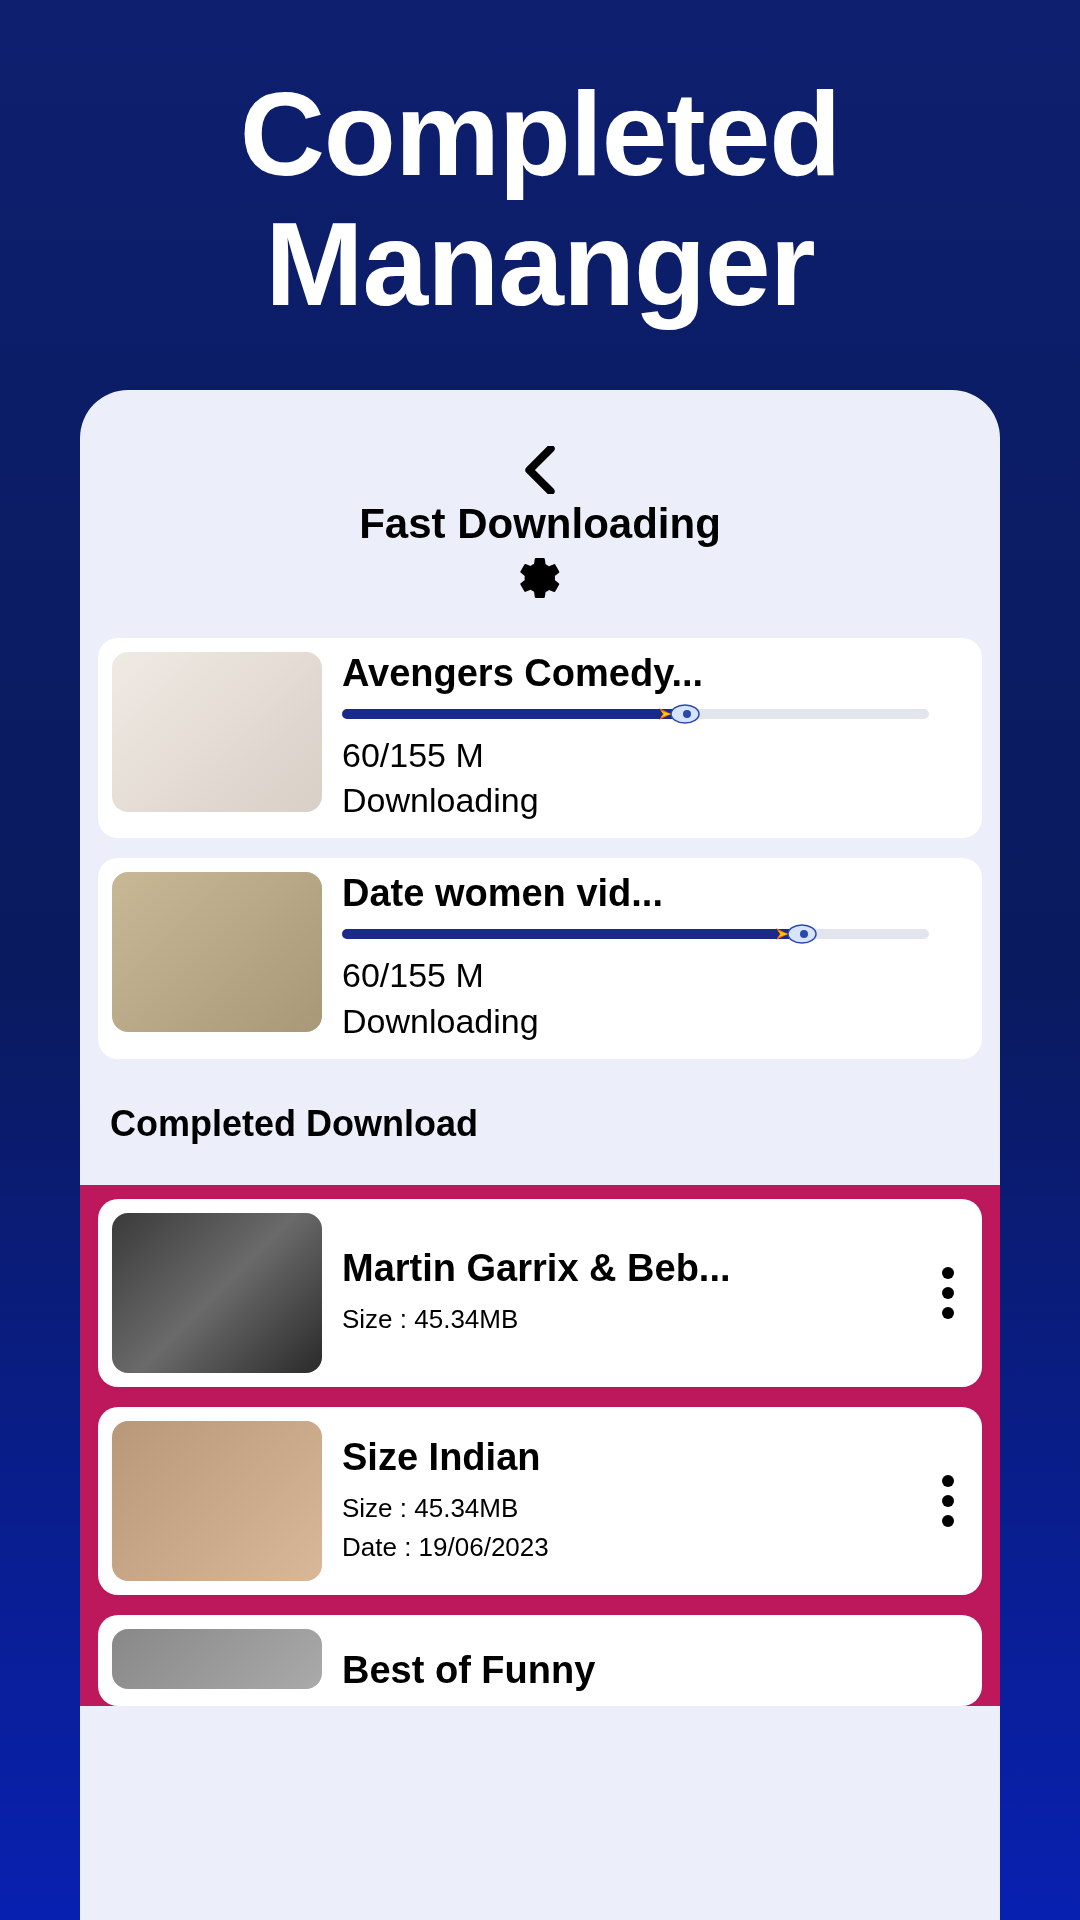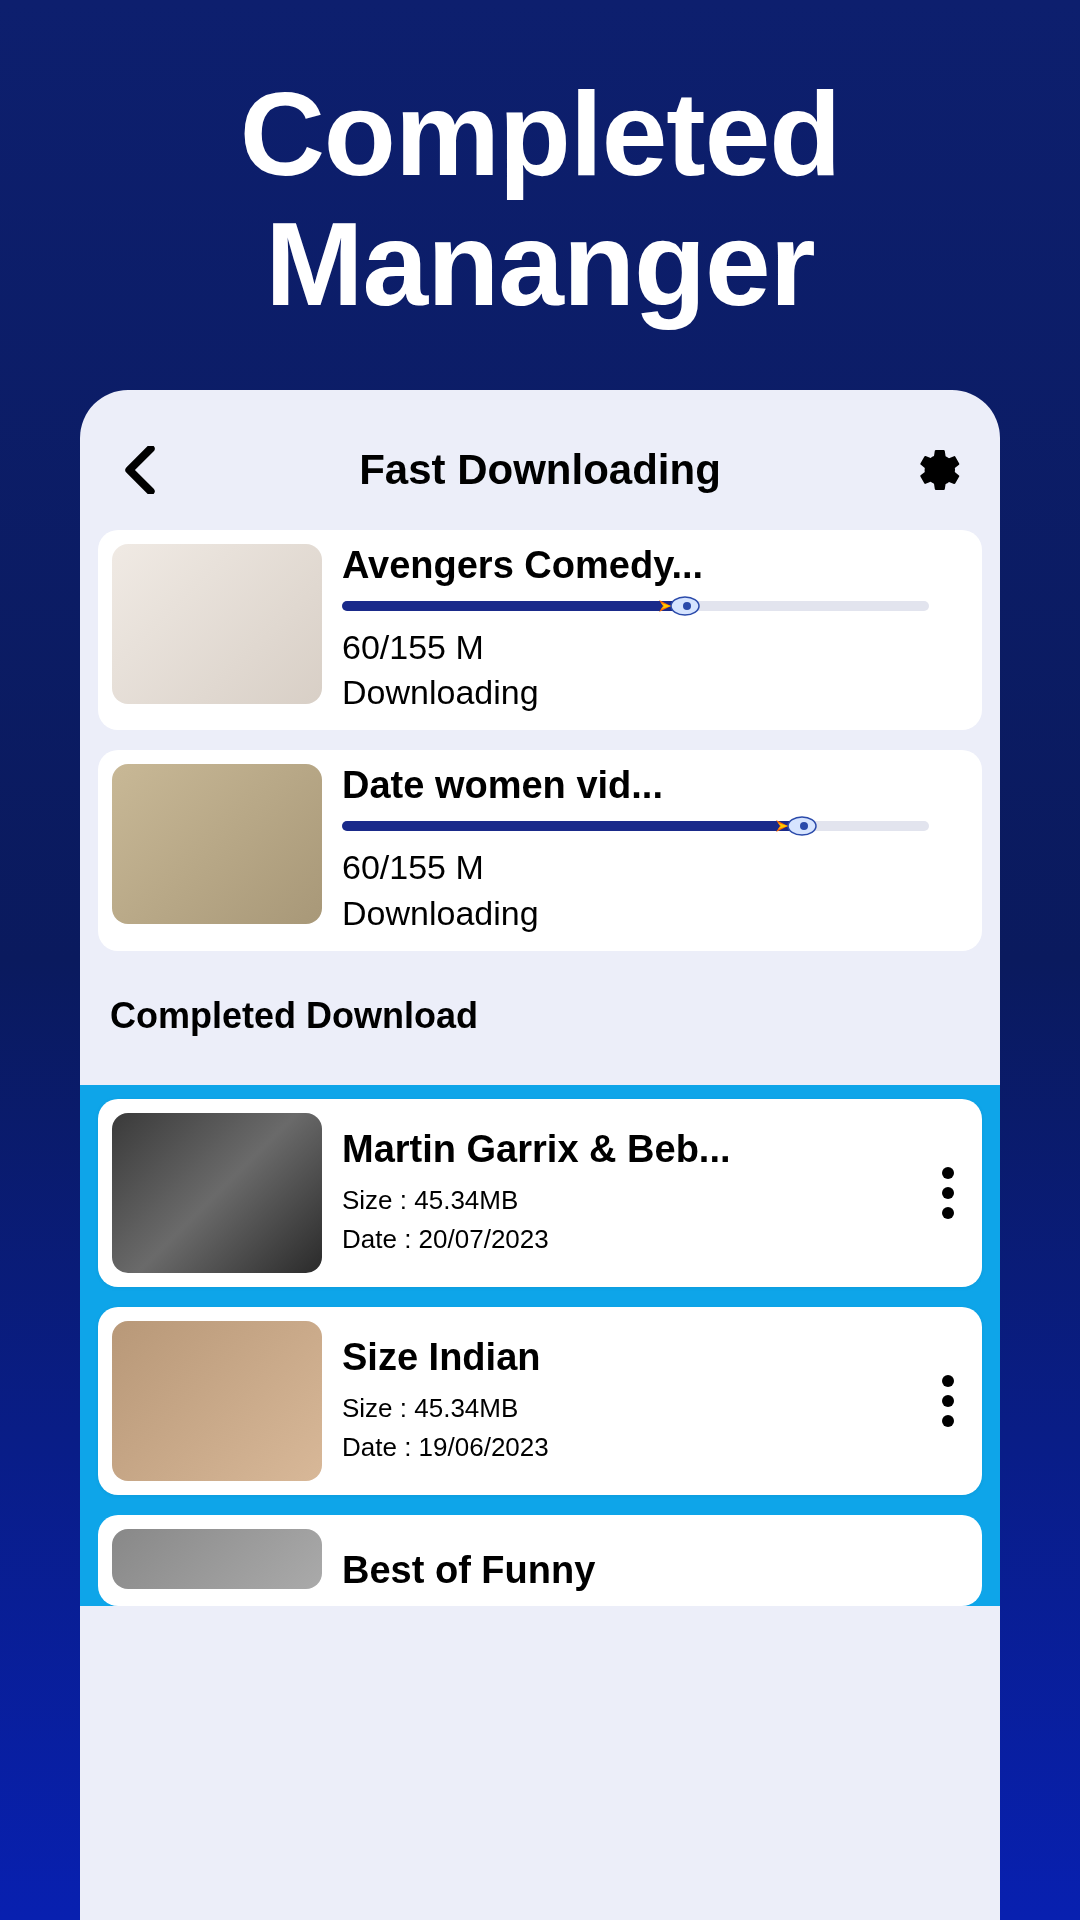--- a/index.html
+++ b/index.html
@@ -25,20 +25,21 @@
   margin: 0 80px;
   height: 1600px;
   overflow: hidden;
   padding-top: 30px;
 }
 .app-header {
   display: flex;
   align-items: center;
   justify-content: space-between;
   padding: 20px 30px 30px;
+  flex-direction: column;
 }
 .back-btn { width: 60px; height: 60px; display: flex; align-items: center; justify-content: center; cursor: pointer; }
 .back-btn svg { width: 32px; height: 48px; }
 .header-title { font-size: 42px; font-weight: 600; color: #000; }
 .settings-btn { width: 60px; height: 60px; display: flex; align-items: center; justify-content: center; cursor: pointer; }
 .settings-btn svg { width: 48px; height: 48px; }
 .content { padding: 0 18px; }
 .card {
   background: #ffffff;
   border-radius: 20px;
@@ -79,21 +80,21 @@
   position: absolute;
   right: -18px;
   top: 50%;
   transform: translateY(-50%);
   width: 44px;
   height: 26px;
 }
 .rocket svg { width: 100%; height: 100%; }
 .progress-text { font-size: 34px; color: #000; font-weight: 500; line-height: 1.35; }
 .section-title { font-size: 36px; font-weight: 700; color: #000; padding: 24px 12px 32px; }
-.completed-section { background: #0ea5e9; margin: 16px -18px; padding: 14px 18px 0; }
+.completed-section { background: #be185d; margin: 8px -18px; padding: 14px 18px 0; }
 .completed-card {
   background: #ffffff;
   border-radius: 20px;
   padding: 14px;
   margin-bottom: 20px;
   display: flex;
   gap: 20px;
   align-items: center;
   box-shadow: 0 1px 4px rgba(0,0,0,0.06);
 }
@@ -179,21 +180,20 @@
 
     <div class="section-title">Completed Download</div>
 
     <div class="completed-section">
 
       <div class="completed-card">
         <div class="thumb t3"></div>
         <div class="completed-body">
           <div class="completed-title">Martin Garrix &amp; Beb...</div>
           <div class="completed-meta">Size : 45.34MB</div>
-          <div class="completed-meta">Date : 20/07/2023</div>
         </div>
         <div class="more-btn">
           <span></span>
           <span></span>
           <span></span>
         </div>
       </div>
 
       <div class="completed-card">
         <div class="thumb t4"></div>

